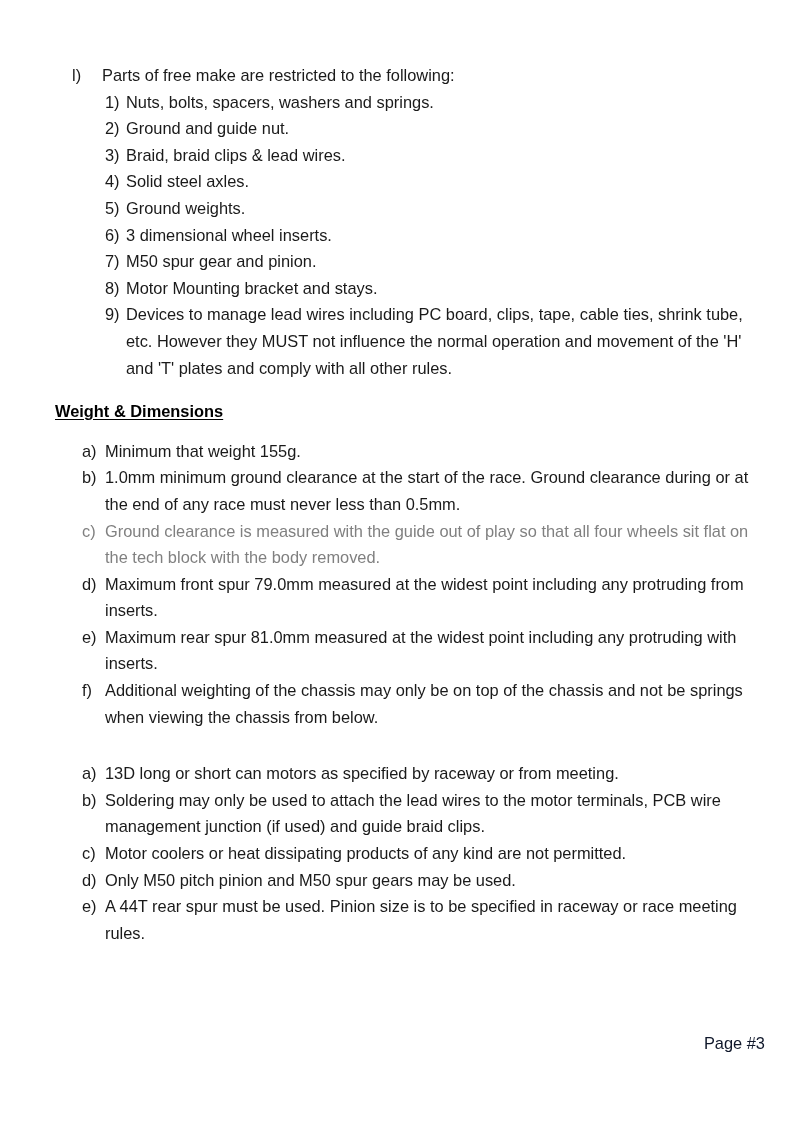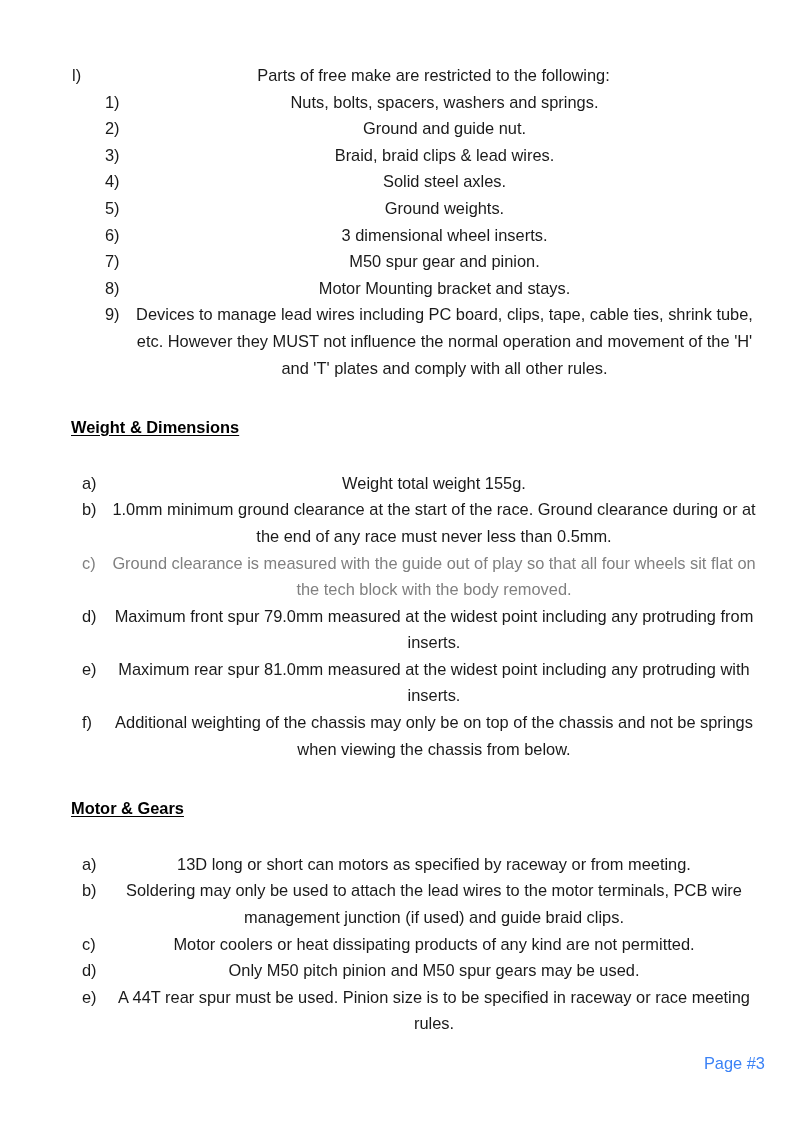--- a/index.html
+++ b/index.html
@@ -50,21 +50,20 @@
   .marker {
     flex: 0 0 auto;
     text-align: left;
     white-space: pre;
     color: inherit;
   }
 
   .itext {
     flex: 1 1 auto;
     color: inherit;
-    text-align: center;
   }
 
   
 
   .lvl-outer {
     padding-left: 17px;
   }
   .lvl-outer > .marker {
     width: 30px;
   }
@@ -91,39 +90,39 @@
 
   
 
   .heading {
     font-size: 16.4px;
     line-height: 26.6px;
     font-weight: bold;
     color: #000000;
     text-decoration: underline;
     text-underline-offset: 2px;
-    margin: 16px;
+    margin: 0;
     padding: 0;
   }
 
   .gap-before-heading { height: 17px; }
   .gap-after-heading  { height: 13px; }
 
   
   .muted { color: #808080; }
 
   
 
   .footer {
     position: absolute;
     right: 34px;
-    bottom: 54px;
+    bottom: 74px;
     font-size: 16.4px;
     line-height: 26.6px;
-    color: #3b82f6;
+    color: #0f172a;
     text-align: right;
   }
 </style>
 </head>
 <body>
 
 <div class="page">
 
   <div class="item lvl-outer">
     <span class="marker">l)</span>
@@ -168,21 +167,21 @@
         <span class="itext">Devices to manage lead wires including PC board, clips, tape, cable ties, shrink tube, etc. However they MUST not influence the normal operation and movement of the 'H' and 'T' plates and comply with all other rules.</span>
       </li>
     </ul>
 
   <div class="gap-before-heading"></div>
   <div class="heading">Weight &amp; Dimensions</div>
   <div class="gap-after-heading"></div>
   <ul class="list letterlist" id="weight-list">
       <li class="item">
         <span class="marker">a)</span>
-        <span class="itext">Weight total weight 155g.</span>
+        <span class="itext">Minimum that weight 155g.</span>
       </li>
       <li class="item">
         <span class="marker">b)</span>
         <span class="itext">1.0mm minimum ground clearance at the start of the race. Ground clearance during or at the end of any race must never less than 0.5mm.</span>
       </li>
       <li class="item muted">
         <span class="marker">c)</span>
         <span class="itext">Ground clearance is measured with the guide out of play so that all four wheels sit flat on the tech block with the body removed.</span>
       </li>
       <li class="item">
@@ -193,21 +192,20 @@
         <span class="marker">e)</span>
         <span class="itext">Maximum rear spur 81.0mm measured at the widest point including any protruding with inserts.</span>
       </li>
       <li class="item">
         <span class="marker">f)</span>
         <span class="itext">Additional weighting of the chassis may only be on top of the chassis and not be springs when viewing the chassis from below.</span>
       </li>
     </ul>
 
   <div class="gap-before-heading"></div>
-  <div class="heading">Motor &amp; Gears</div>
   <div class="gap-after-heading"></div>
   <ul class="list letterlist" id="motor-list">
       <li class="item">
         <span class="marker">a)</span>
         <span class="itext">13D long or short can motors as specified by raceway or from meeting.</span>
       </li>
       <li class="item">
         <span class="marker">b)</span>
         <span class="itext">Soldering may only be used to attach the lead wires to the motor terminals, PCB wire management junction (if used) and guide braid clips.</span>
       </li>

